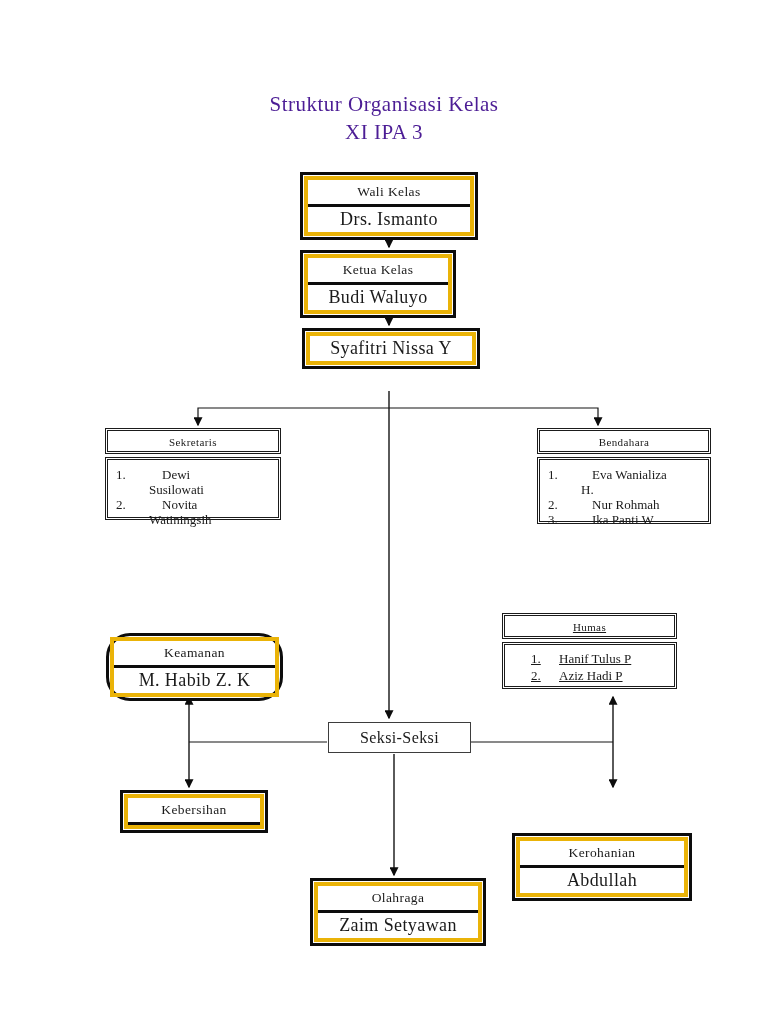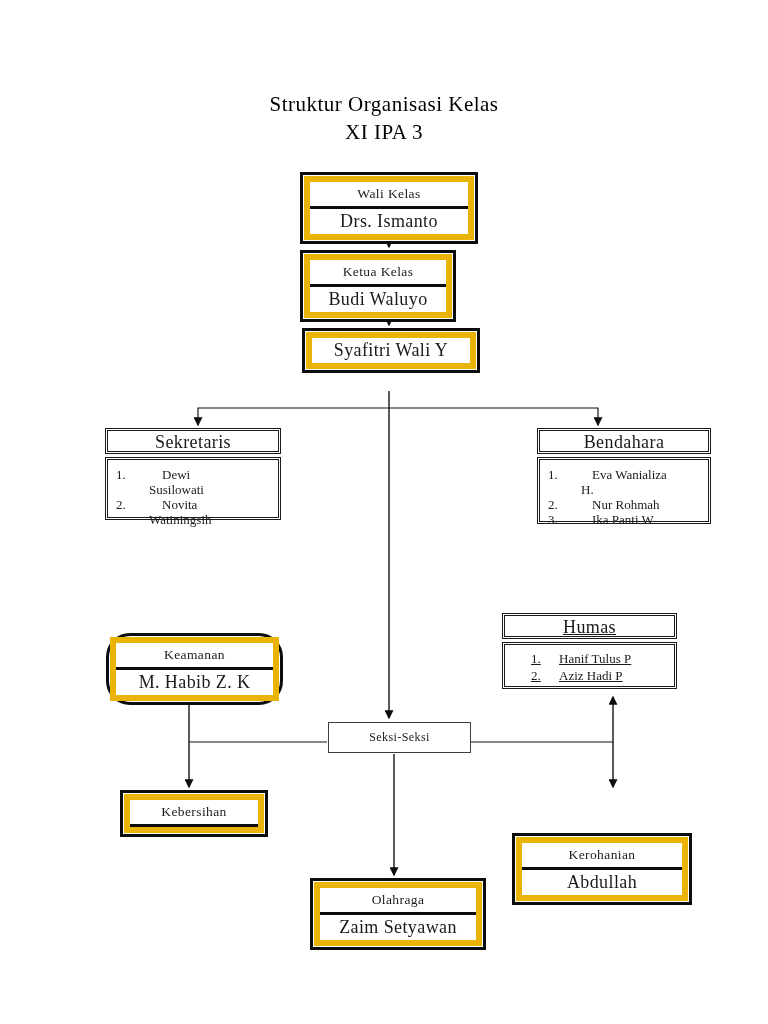--- a/index.html
+++ b/index.html
@@ -14,35 +14,35 @@
   }
   .abs { position: absolute; }
 
   
   .title {
     left: 0; right: 0; top: 90px;
     text-align: center;
     font-size: 21px;
     line-height: 28px;
     letter-spacing: 0.5px;
-    color: #000000;
+    color: #4c1d95;
   }
 
   
   .connectors { left: 0; top: 0; pointer-events: none; }
 
   
   .boxA {
     border: 3px solid #0c0c0c;
     background: #fff;
     box-sizing: border-box;
   }
   .boxA .inA {
     margin: 1px;
-    border: 6px solid #eab308;
+    border: 4px solid #eab308;
   }
   .boxA .cellRole {
     height: 24px; line-height: 24px;
     text-align: center;
     font-size: 13.5px;
     letter-spacing: 0.4px;
     border-bottom: 3px solid #0c0c0c;
     white-space: nowrap; overflow: hidden;
   }
   .boxA .cellName {
@@ -61,21 +61,21 @@
     background: #fff;
     box-sizing: border-box;
   }
   .bPart + .bPart { margin-top: 3px; }
   .bIn {
     border: 1px solid #1b1b1b;
     box-sizing: border-box;
   }
   .bHead {
     text-align: center;
-    font-size: 18px;
+    font-size: 11px;
     letter-spacing: 0.4px;
     line-height: 22px;
     height: 22px;
     white-space: nowrap; overflow: hidden;
   }
   .bList { padding-top: 7px; font-size: 13px; }
   .member { display: flex; line-height: 15px; }
   .mNum { flex: none; }
   .mName { display: block; }
 
@@ -89,21 +89,21 @@
   .listH { padding-left: 26px; padding-top: 5px; }
   .listH .member { line-height: 17px; }
   .listH .mNum { width: 28px; }
 
   
   .boxC {
     border: 1px solid #3d3d3d;
     box-sizing: border-box;
     background: #fff;
     text-align: center;
-    font-size: 12px;
+    font-size: 16px;
     letter-spacing: 0.4px;
     line-height: 29px;
   }
 </style>
 </head>
 <body>
 
 <div class="page">
 
   <div class="abs title">
@@ -137,21 +137,21 @@
 
   <div class="abs boxA" style="left:300px; top:250px; width:156px;">
     <div class="inA">
       <div class="cellRole">Ketua Kelas</div>
       <div class="cellName">Budi Waluyo</div>
     </div>
   </div>
 
   <div class="abs boxA" style="left:302px; top:328px; width:178px;">
     <div class="inA">
-      <div class="cellName">Syafitri Wali Y</div>
+      <div class="cellName">Syafitri Nissa Y</div>
     </div>
   </div>
 
   <div class="abs boxB" style="left:105px; top:428px; width:176px;">
     <div class="bPart">
       <div class="bIn bHead">Sekretaris</div>
     </div>
     <div class="bPart">
       <div class="bIn bList listSB listS" style="height:59px;">
         <div class="member">

